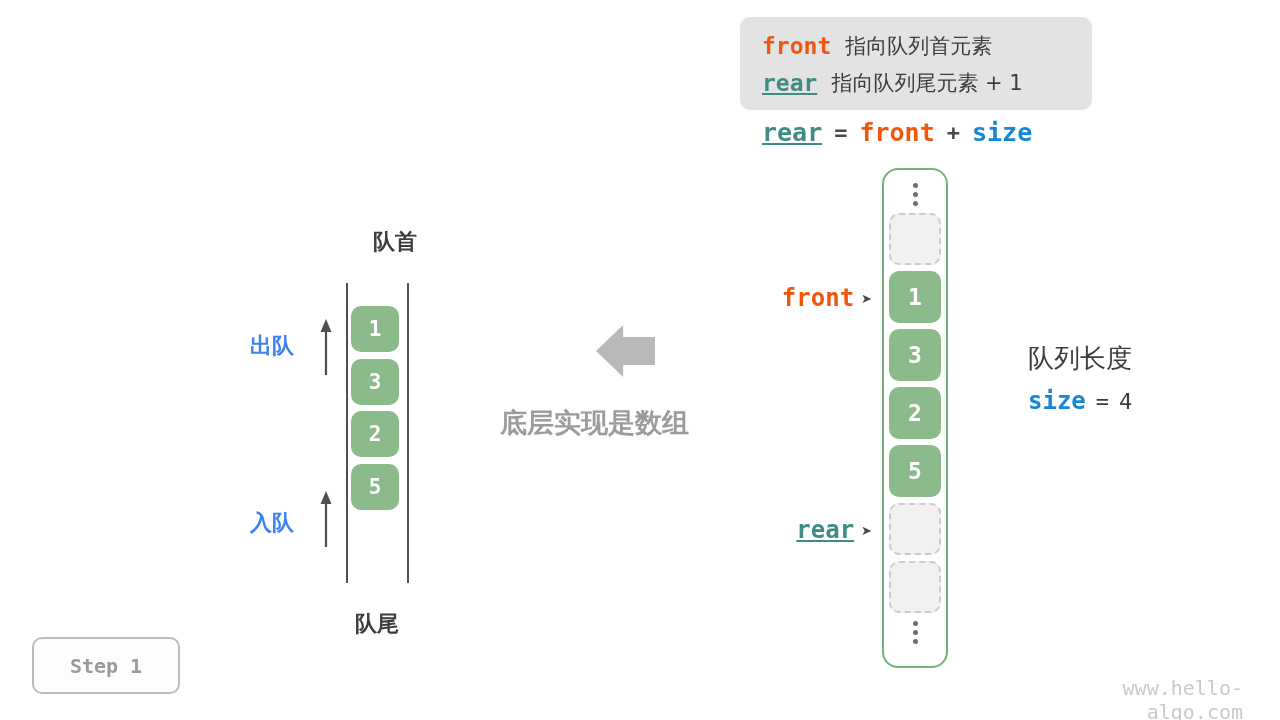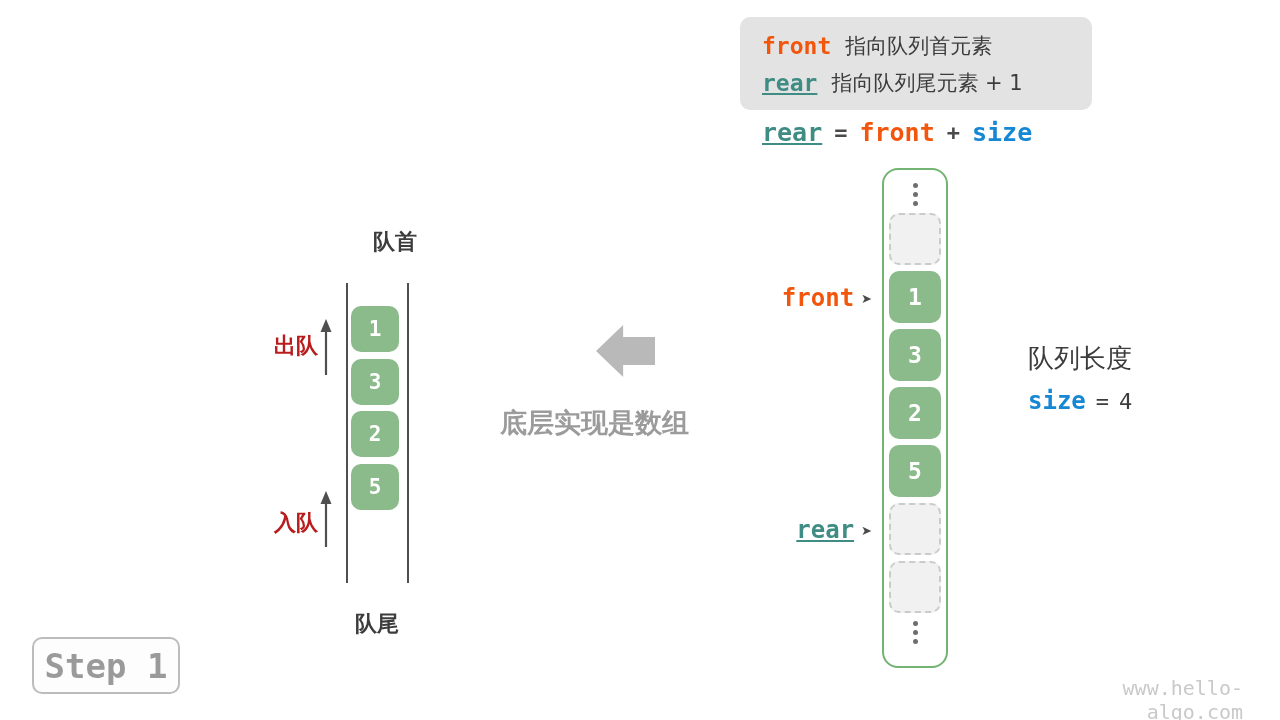--- a/index.html
+++ b/index.html
@@ -64,21 +64,21 @@
   #queue-tail-label{left:342px;top:609px;}
   .qline{position:absolute;top:283px;width:1.5px;height:300px;background:#4f4f4f;}
   #qline-left{left:346px;}
   #qline-right{left:407px;}
   #queue-cells{position:absolute;left:351px;top:306px;display:flex;flex-direction:column;gap:6.5px;}
   .qcell{
     width:48px;height:46px;border-radius:10px;background:#8bbb8b;
     display:flex;align-items:center;justify-content:center;
     font-family:"DejaVu Sans Mono","Liberation Mono",monospace;font-weight:bold;font-size:21px;color:#ffffff;
   }
-  .flow-label{position:absolute;width:68px;text-align:right;font-size:22px;font-weight:bold;color:#b91c1c;}
+  .flow-label{position:absolute;width:68px;text-align:left;font-size:22px;font-weight:bold;color:#3b82f6;}
   #dequeue-label{left:250px;top:331px;}
   #enqueue-label{left:250px;top:508px;}
   .flow-arrow{position:absolute;}
   #dequeue-arrow{left:318px;top:317px;}
   #enqueue-arrow{left:318px;top:489px;}
 
   
   #mid-arrow{
     position:absolute;left:596px;top:325px;width:59px;height:52px;background:#b9b9b9;
     clip-path:polygon(0 50%,46% 0,46% 23%,100% 23%,100% 77%,46% 77%,46% 100%);
@@ -86,21 +86,21 @@
   #mid-caption{
     position:absolute;left:500px;top:402px;width:255px;text-align:left;
     font-size:27px;font-weight:bold;color:#9b9b9b;line-height:42px;
   }
 
   
   #step-badge{
     position:absolute;left:32px;top:637px;width:148px;height:57px;box-sizing:border-box;
     background:#fdfdfd;border:2px solid #bcbcbc;border-radius:10px;
     display:flex;align-items:center;justify-content:center;
-    font-family:"DejaVu Sans Mono","Liberation Mono",monospace;font-weight:bold;font-size:34px;color:#9a9a9a;
+    font-family:"DejaVu Sans Mono","Liberation Mono",monospace;font-weight:bold;font-size:20px;color:#9a9a9a;
   }
 
   
   #watermark{
     position:absolute;left:1043px;top:676px;width:200px;text-align:right;
     font-family:"DejaVu Sans Mono","Liberation Mono",monospace;font-size:20px;color:#c9c9c9;
   }
 </style>
 </head>
 <body>

